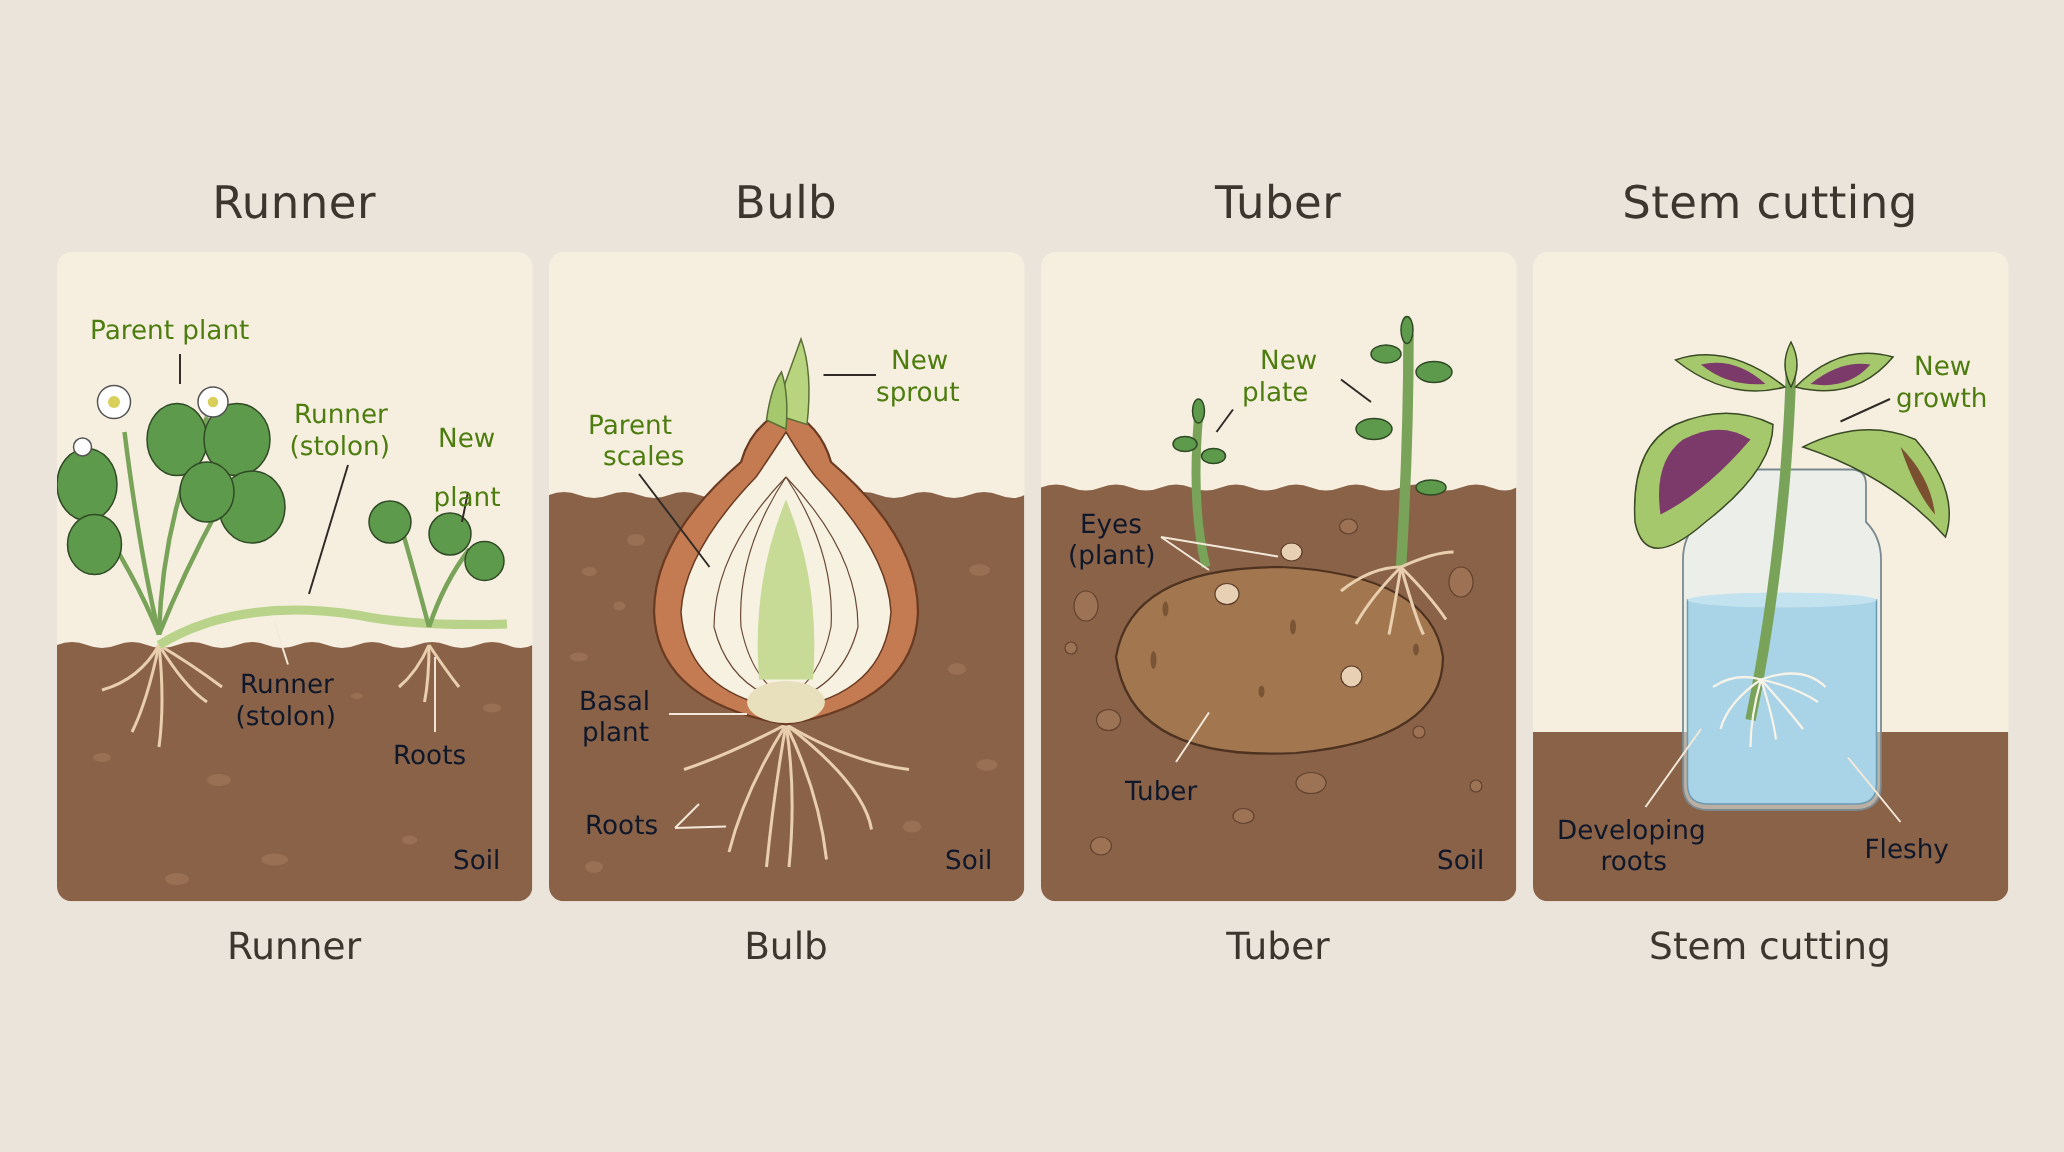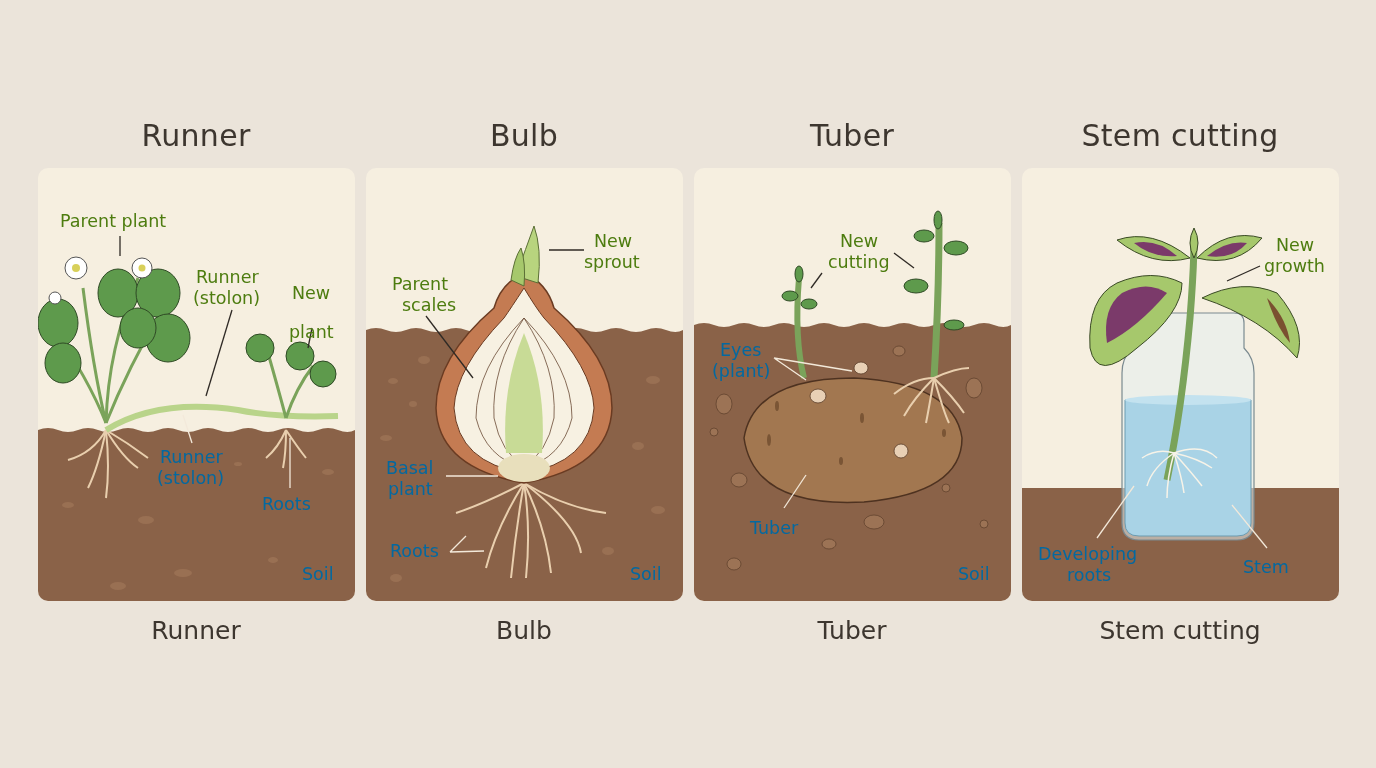--- a/index.html
+++ b/index.html
@@ -3,21 +3,21 @@
 <meta charset="utf-8">
 <style>
   html, body { margin:0; padding:0; }
   body { width:1376px; height:768px; background:#ebe4da; font-family:"DejaVu Sans", sans-serif; color:#3d362f; position:relative; overflow:hidden; }
   .title { position:absolute; top:118px; width:318px; text-align:center; font-size:30px; font-weight:500; letter-spacing:0.3px; }
   .caption { position:absolute; top:616px; width:318px; text-align:center; font-size:25px; }
   .panel { position:absolute; top:168px; width:317px; height:433px; border-radius:10px; background:#f6efe0; overflow:hidden; }
   .panel svg { position:absolute; left:0; top:0; }
   .lbl { position:absolute; font-size:17.5px; line-height:20px; text-align:center; white-space:nowrap; }
   .lbl.dark { color:#4d7c0f; }
-  .lbl.light { color:#0369a1; }
+  .lbl.light { color:#0f172a; }
 </style>
 </head>
 <body>
 
 <div class="title" style="left:37px">Runner</div>
 <div class="title" style="left:365px">Bulb</div>
 <div class="title" style="left:693px">Tuber</div>
 <div class="title" style="left:1021px">Stem cutting</div>
 
 <div class="panel" style="left:38px">
@@ -197,21 +197,21 @@
     <g stroke="#2f2a25" stroke-width="1.3" fill="none">
         <line x1="128" y1="105" x2="117" y2="120"></line>
         <line x1="200" y1="85" x2="220" y2="100"></line>
       </g>
     <g stroke="#f3e9da" stroke-width="1.3" fill="none">
         <path d="M80 190 L112 212 M80 190 L158 203"></path>
         <line x1="112" y1="307" x2="90" y2="340"></line>
       </g>
   </svg>
   <div class="lbl dark" style="left:146px;top:63px">New</div>
-  <div class="lbl dark" style="left:134px;top:84px">cutting</div>
+  <div class="lbl dark" style="left:134px;top:84px">plate</div>
   <div class="lbl light" style="left:26px;top:172px">Eyes</div>
   <div class="lbl light" style="left:18px;top:193px">(plant)</div>
   <div class="lbl light" style="left:56px;top:350px">Tuber</div>
   <div class="lbl light" style="left:264px;top:396px">Soil</div>
 </div>
 
 <div class="panel" style="left:1022px">
   <svg width="317" height="433" viewBox="0 0 317 433">
     <rect x="0" y="320" width="317" height="113" fill="#8a6248"></rect>
     <path d="M113 155 Q113 145 123 145 L212 145 Q222 145 222 155 L222 180 Q232 190 232 205 L232 355 Q232 372 215 372 L117 372 Q100 372 100 355 L100 205 Q100 190 110 180 Z" fill="#e3eef0" fill-opacity="0.55" stroke="#7a8a90" stroke-width="1.2"></path>
@@ -241,19 +241,19 @@
       </g>
     <g stroke="#f3e9da" stroke-width="1.3" fill="none">
         <line x1="112" y1="318" x2="75" y2="370"></line>
         <line x1="210" y1="337" x2="245" y2="380"></line>
       </g>
   </svg>
   <div class="lbl dark" style="left:254px;top:67px">New</div>
   <div class="lbl dark" style="left:242px;top:88px">growth</div>
   <div class="lbl light" style="left:16px;top:376px">Developing</div>
   <div class="lbl light" style="left:45px;top:397px">roots</div>
-  <div class="lbl light" style="left:221px;top:389px">Stem</div>
+  <div class="lbl light" style="left:221px;top:389px">Fleshy</div>
 </div>
 
 <div class="caption" style="left:37px">Runner</div>
 <div class="caption" style="left:365px">Bulb</div>
 <div class="caption" style="left:693px">Tuber</div>
 <div class="caption" style="left:1021px">Stem cutting</div>
 
 </body></html>

